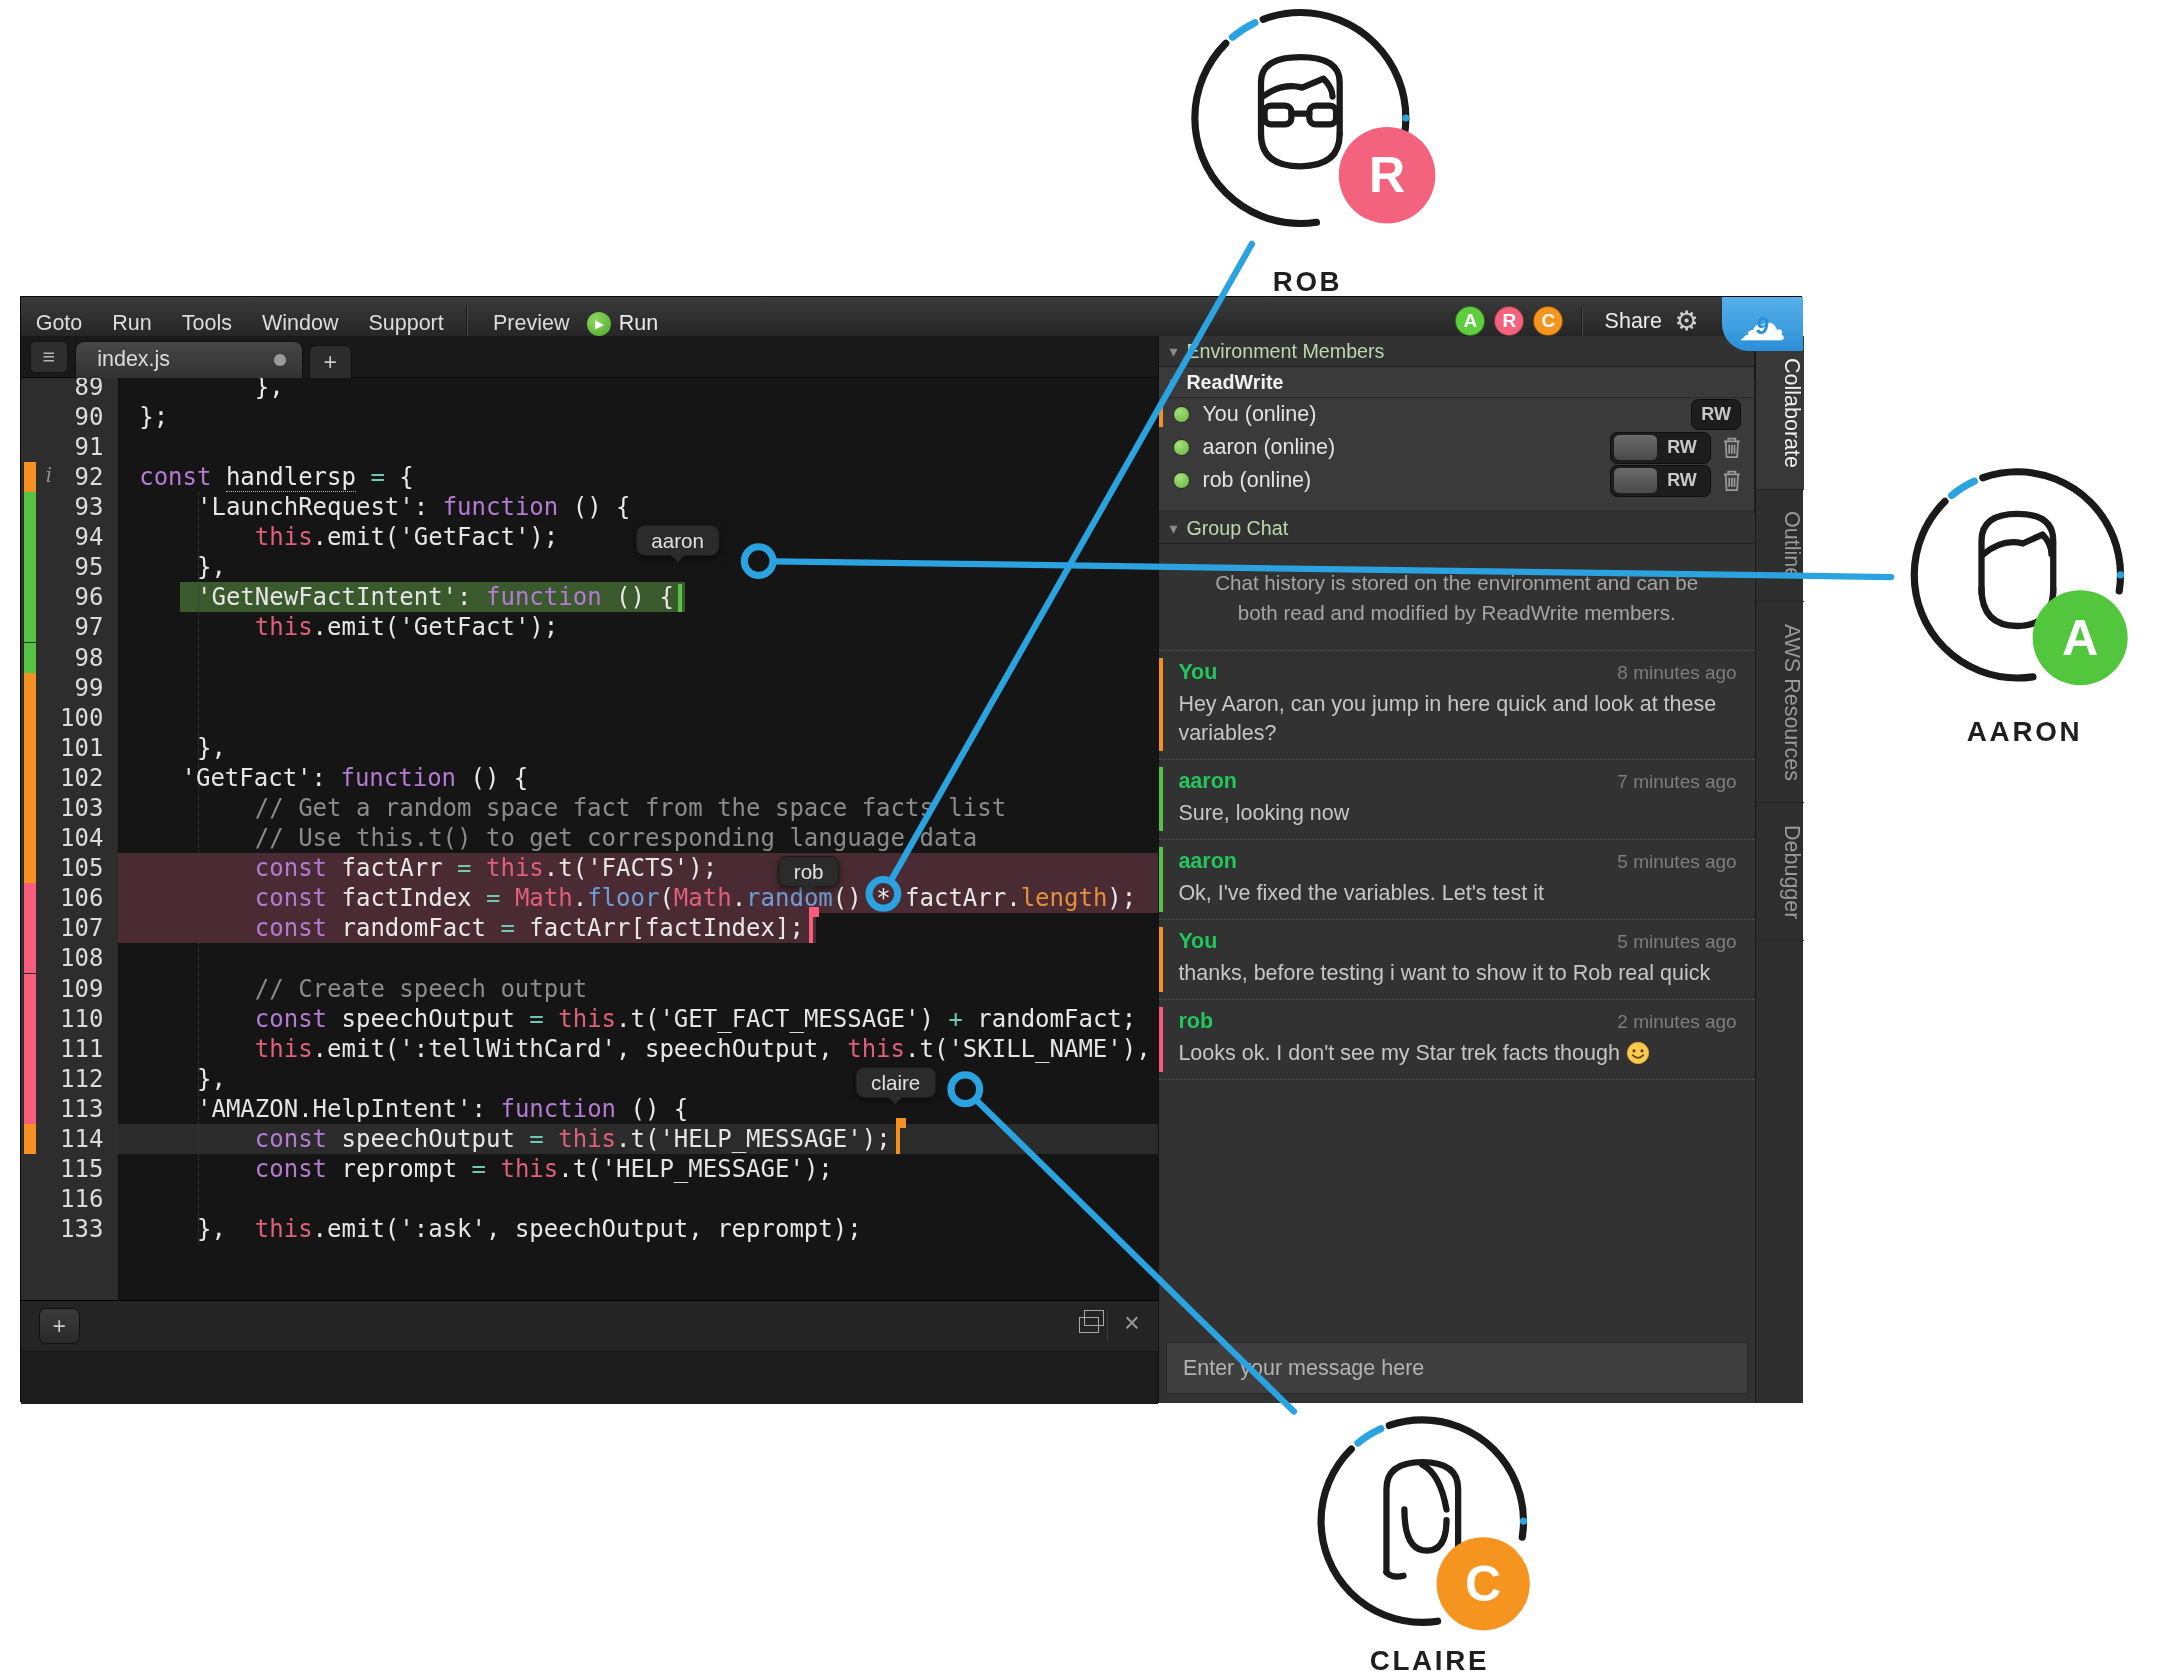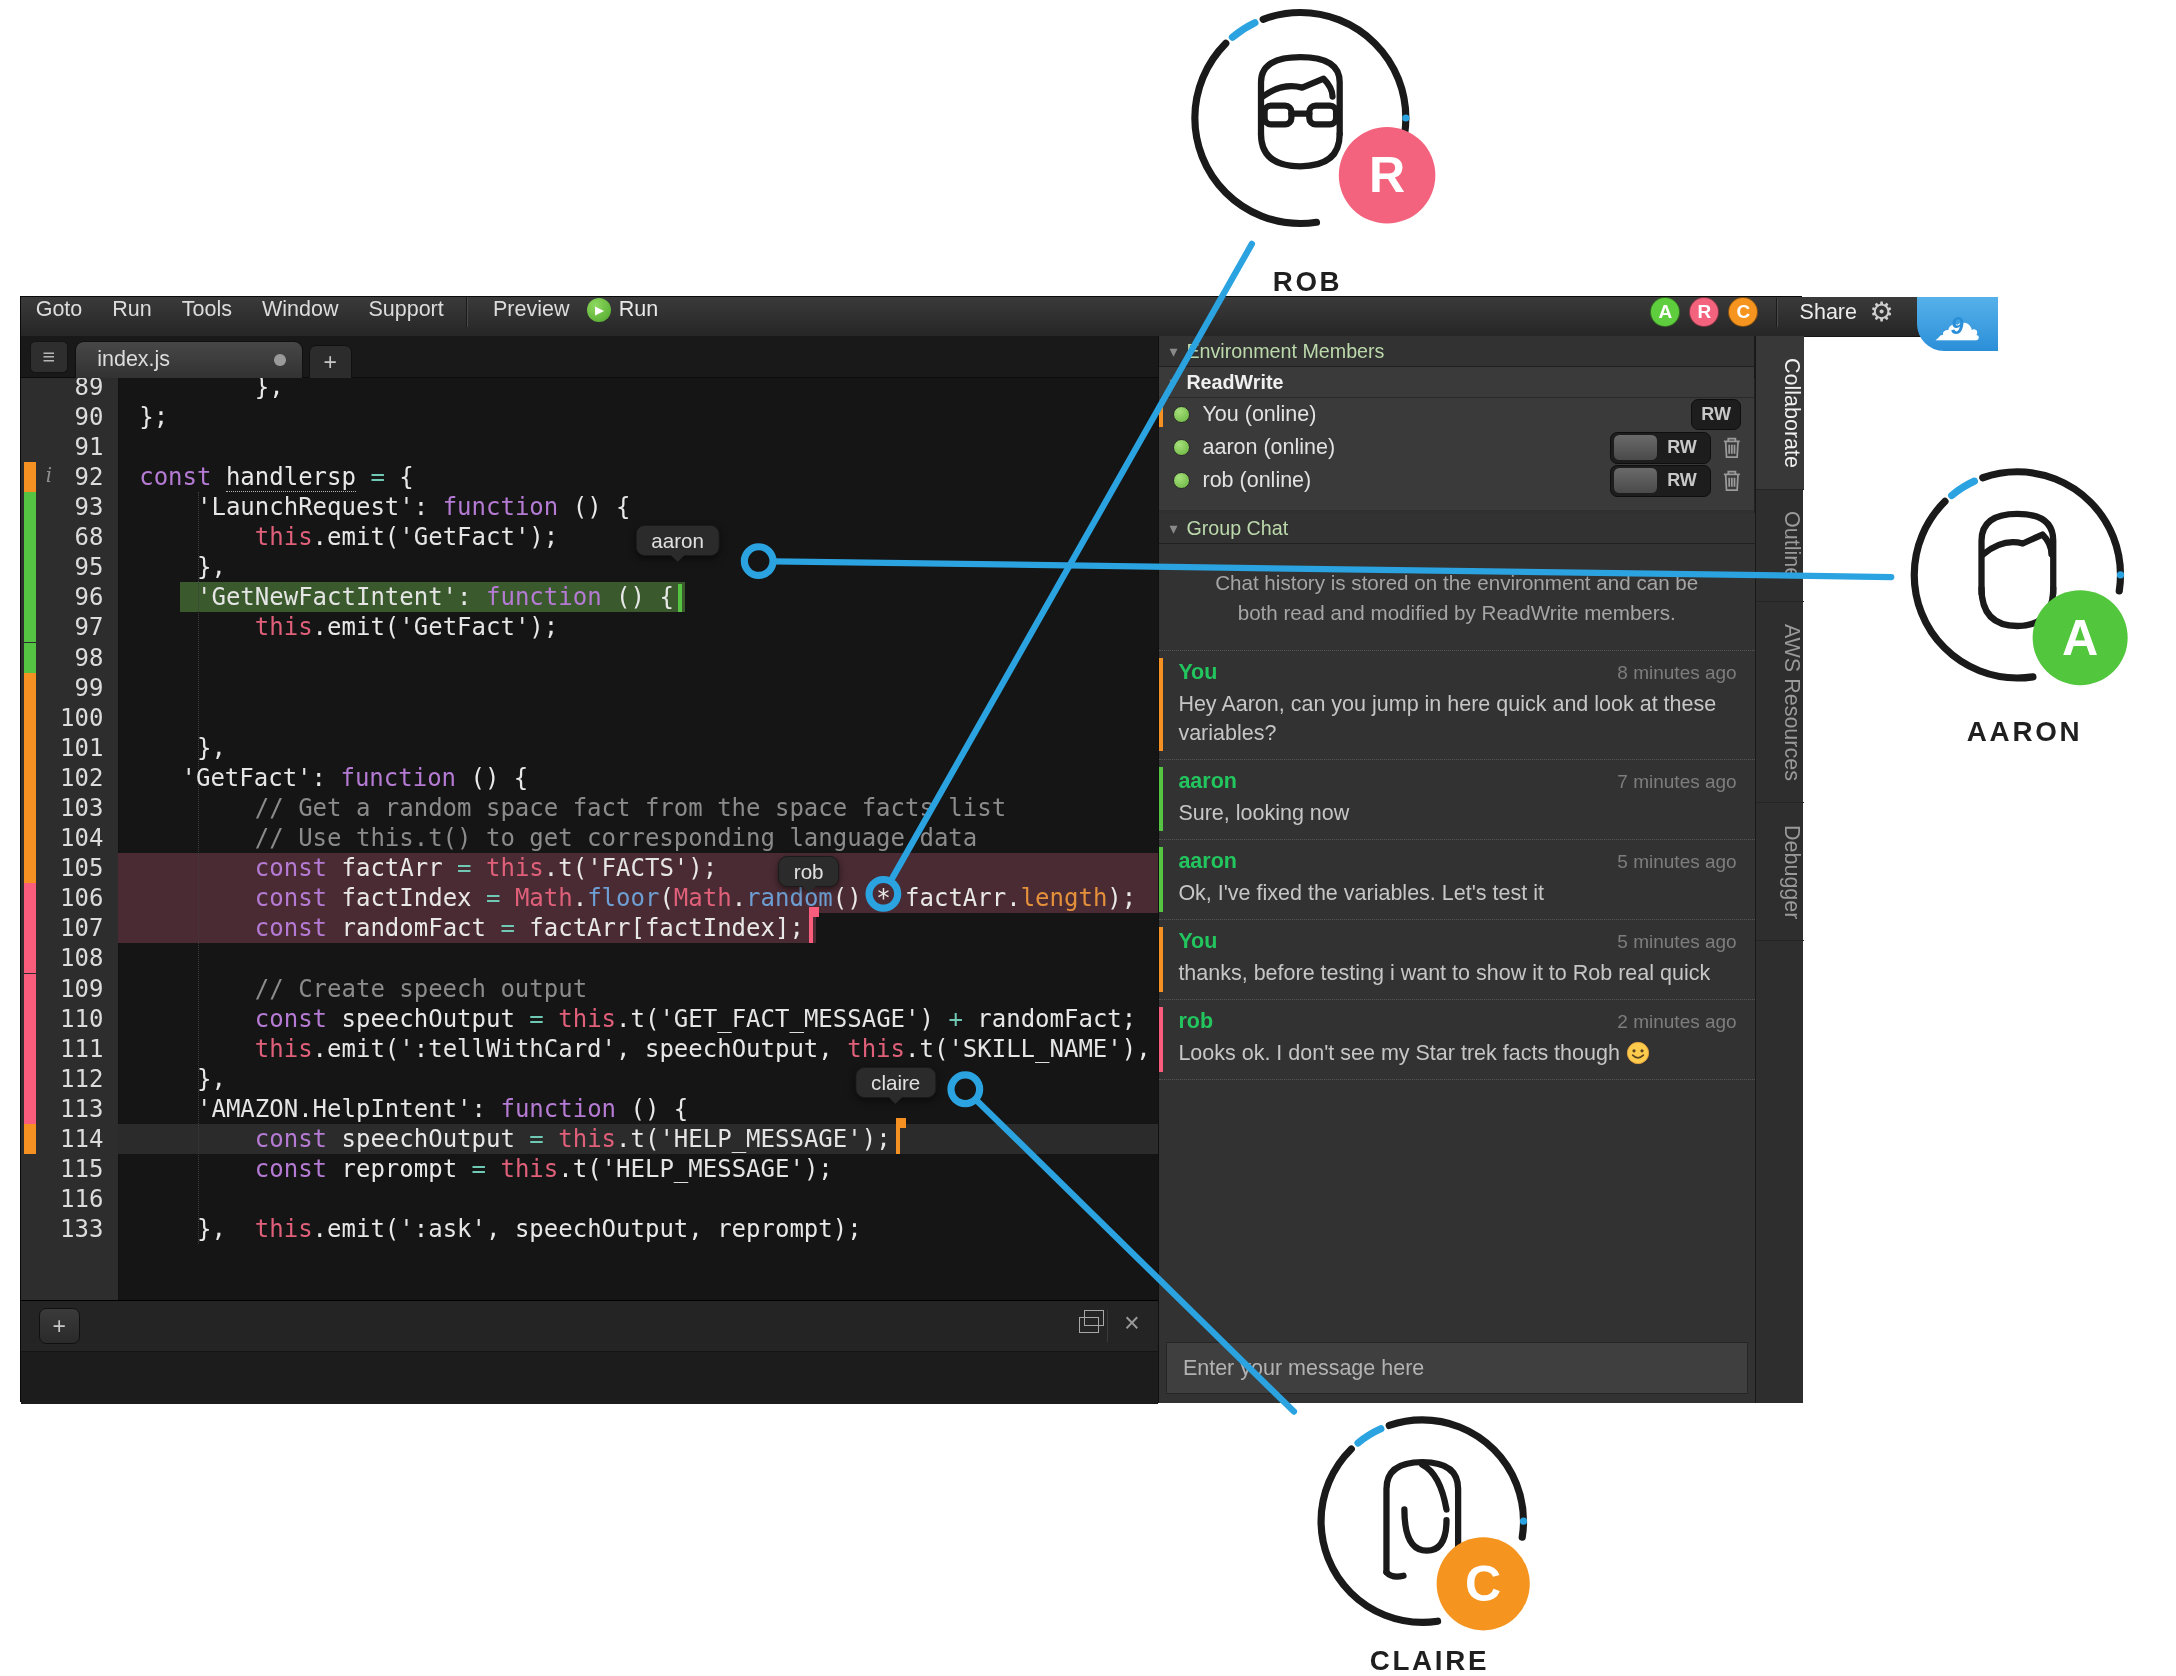--- a/index.html
+++ b/index.html
@@ -2,21 +2,21 @@
 <html style="font-size:14.3px"><head>
 <meta charset="utf-8">
 <style>
   html,body{margin:0;padding:0;background:#fff;font-family:"Liberation Sans",sans-serif;}
   .canvas{position:relative;width:2176px;height:1677px;background:#fff;overflow:hidden;}
 
   
   .window{position:absolute;left:19.7px;top:296px;width:1782px;height:1106px;background:#232323;border:0.9px solid #0a0a0a;box-sizing:border-box;}
 
   
-  .menubar{position:absolute;left:0;top:0;width:1977px;height:39px;background:linear-gradient(#3a3a3a,#262626);display:flex;align-items:flex-start;border-bottom:0.9px solid #161616;}
+  .menubar{position:absolute;left:0;top:0;width:1782px;height:39px;background:linear-gradient(#3a3a3a,#262626);display:flex;align-items:flex-end;border-bottom:0.9px solid #161616;}
   .menu-item{color:#dcdcdc;font-size:21.5px;padding:0 15px;cursor:default;}
   .mb-divider{width:0.9px;height:30px;background:#1a1a1a;border-right:0.9px solid #4a4a4a;margin:0 7.2px;}
   .preview-btn{color:#dcdcdc;font-size:21.5px;padding:0 18px;}
   .run-btn{display:flex;align-items:center;color:#e8e8e8;font-size:21.5px;gap:7.2px;}
   .run-circle{width:24px;height:24px;border-radius:50%;background:radial-gradient(circle at 35% 30%,#8ed95f,#4fa52b);display:flex;align-items:center;justify-content:center;color:#fff;font-size:11.6px;}
   .mb-right{margin-left:auto;display:flex;align-items:center;gap:12.5px;padding-right:104px;}
   .avatar-chip{width:30px;height:30px;border-radius:50%;display:flex;align-items:center;justify-content:center;color:#fff;font-weight:bold;font-size:19px;border:1.8px solid rgba(0,0,0,.45);box-sizing:border-box;}
   .share-label{color:#ececec;font-size:21.5px;margin-left:9px;}
   .gear{color:#cfcfcf;font-size:27px;line-height:27px;}
   .logo-tab{position:absolute;right:0;top:0;width:81px;height:54px;background:linear-gradient(#56b1ea,#2b8fd8);border-bottom-left-radius:27px;z-index:3;display:flex;align-items:center;justify-content:center;}
@@ -168,21 +168,21 @@
           <div class="gut-row" style="top: 84px;">
             <span class="gut-num">92</span>
             <span class="gut-mark" style="background: rgb(245, 145, 35);"></span>
             <span class="gut-info">i</span>
           </div>
           <div class="gut-row" style="top: 114px;">
             <span class="gut-num">93</span>
             <span class="gut-mark" style="background: rgb(85, 196, 67);"></span>
           </div>
           <div class="gut-row" style="top: 144px;">
-            <span class="gut-num">68</span>
+            <span class="gut-num">94</span>
             <span class="gut-mark" style="background: rgb(85, 196, 67);"></span>
           </div>
           <div class="gut-row" style="top: 174px;">
             <span class="gut-num">95</span>
             <span class="gut-mark" style="background: rgb(85, 196, 67);"></span>
           </div>
           <div class="gut-row" style="top: 204px;">
             <span class="gut-num">96</span>
             <span class="gut-mark" style="background: rgb(85, 196, 67);"></span>
           </div>

